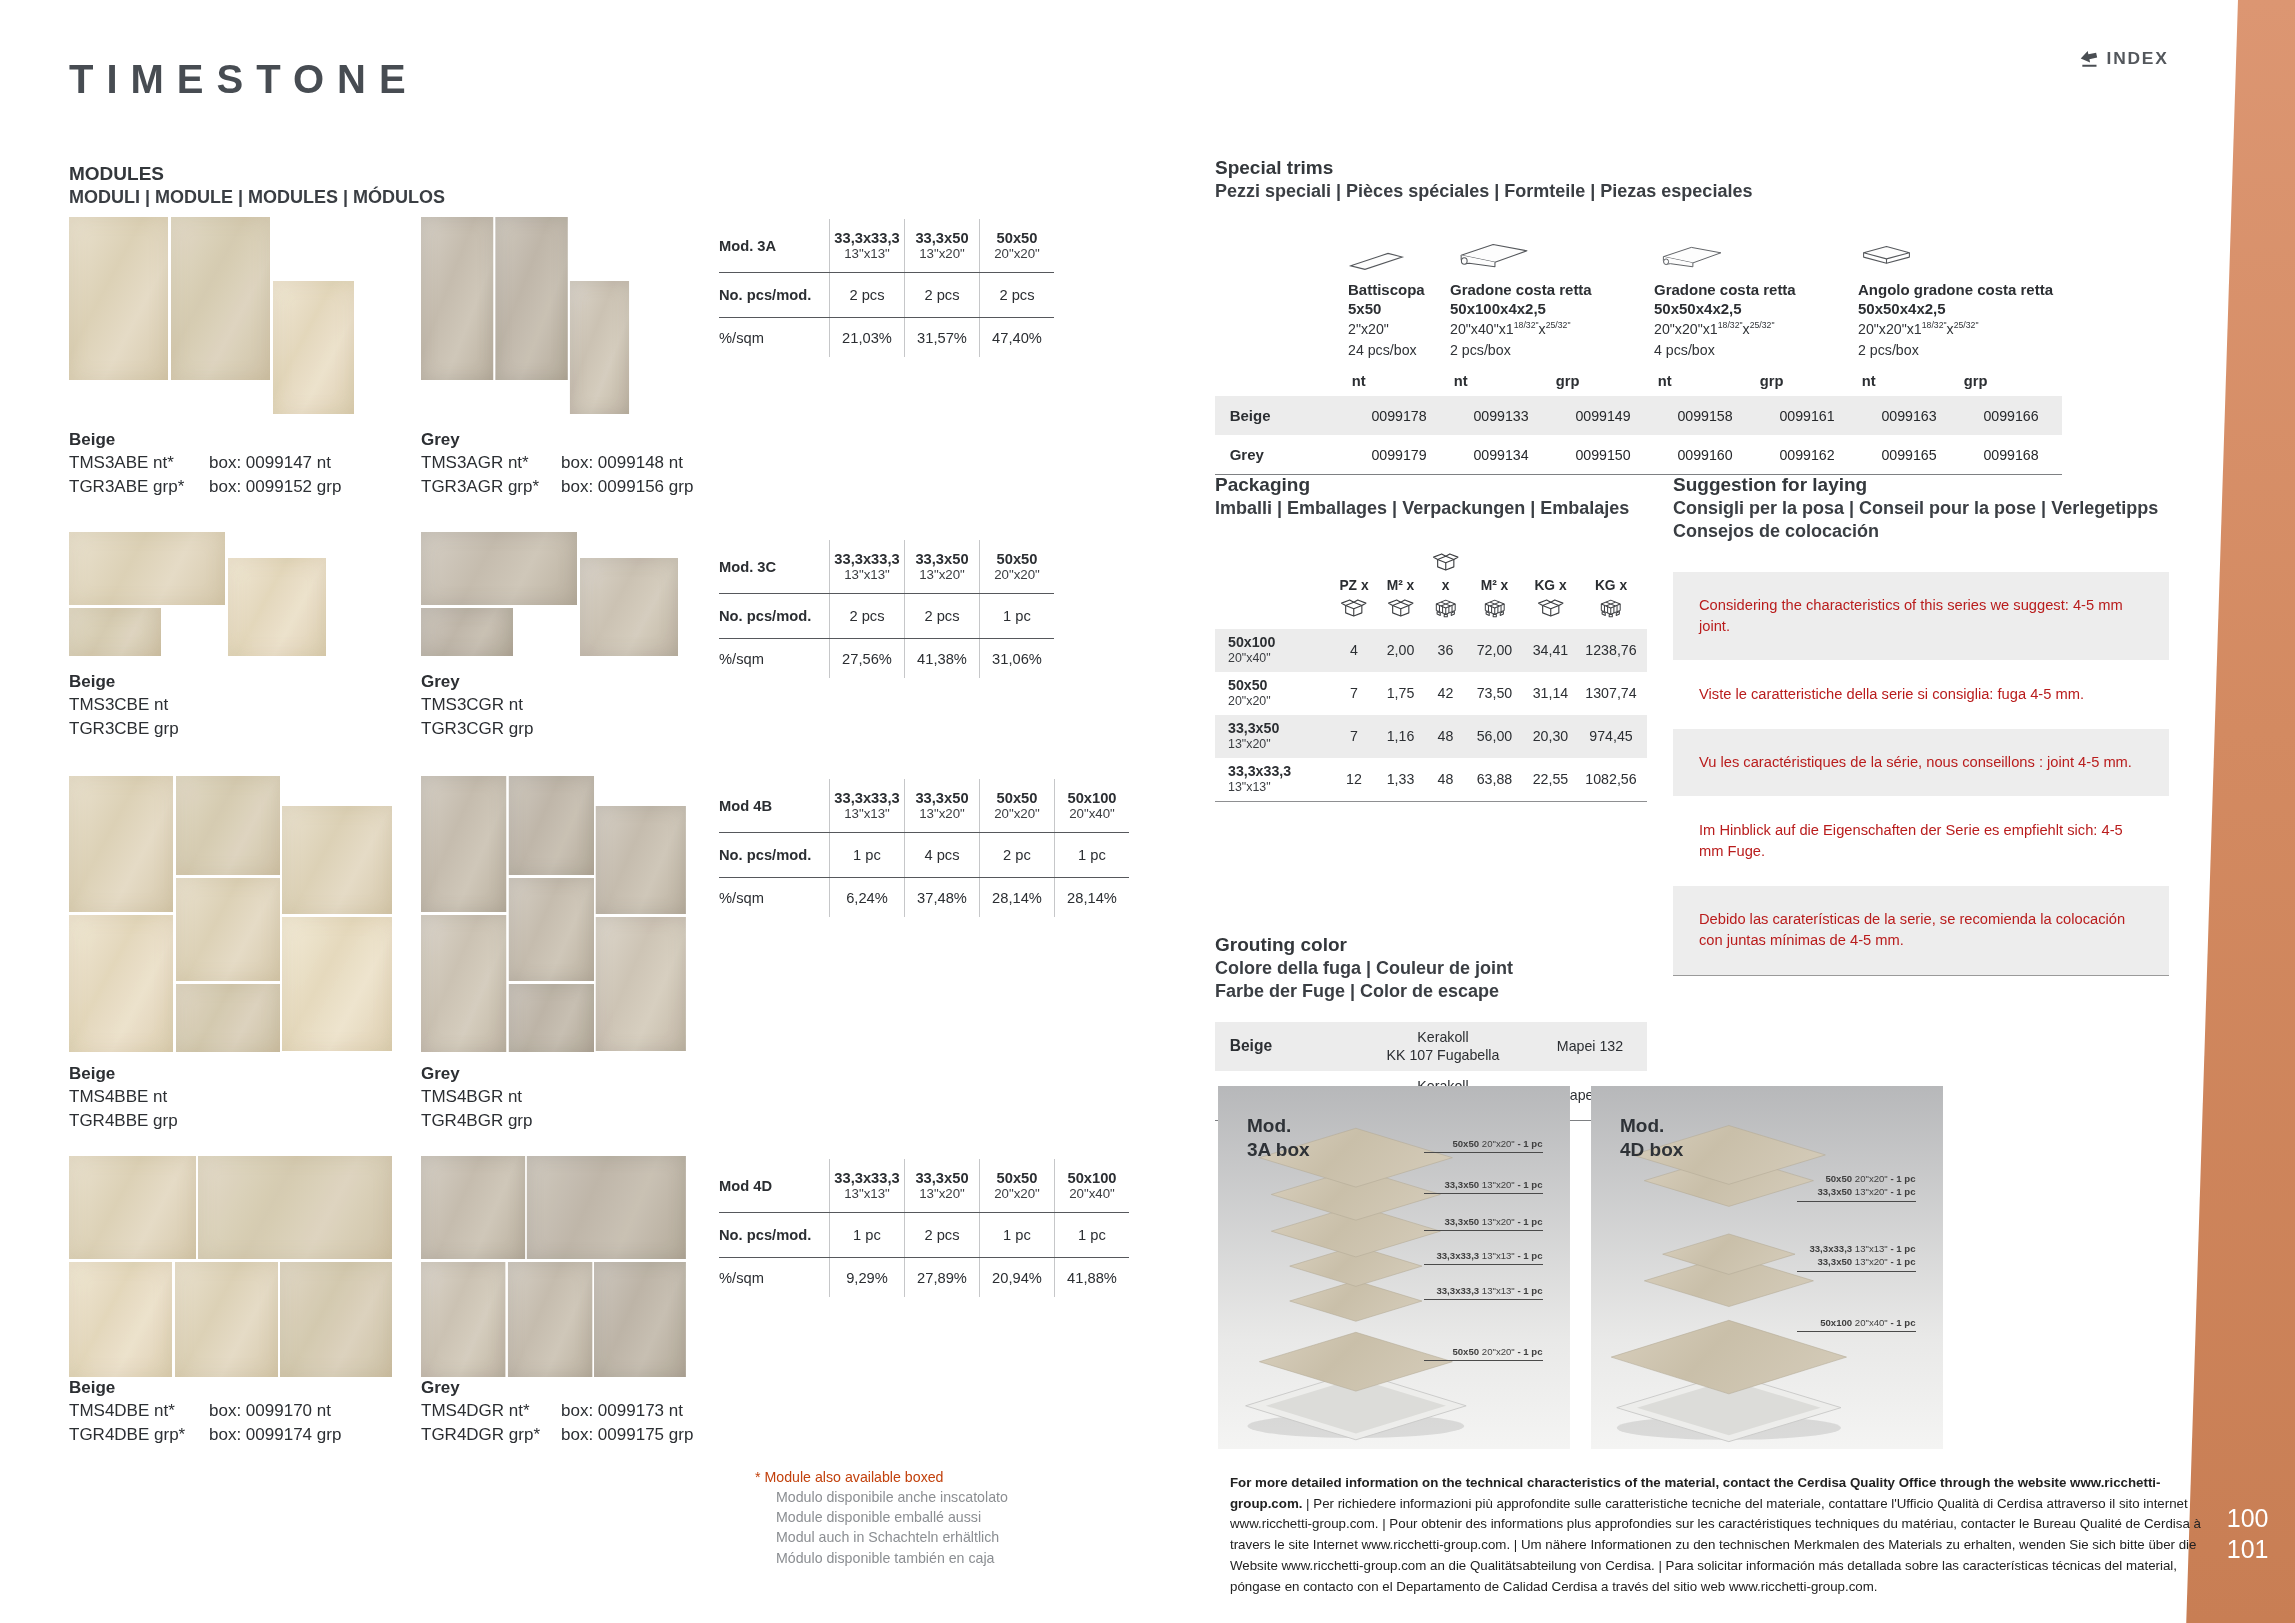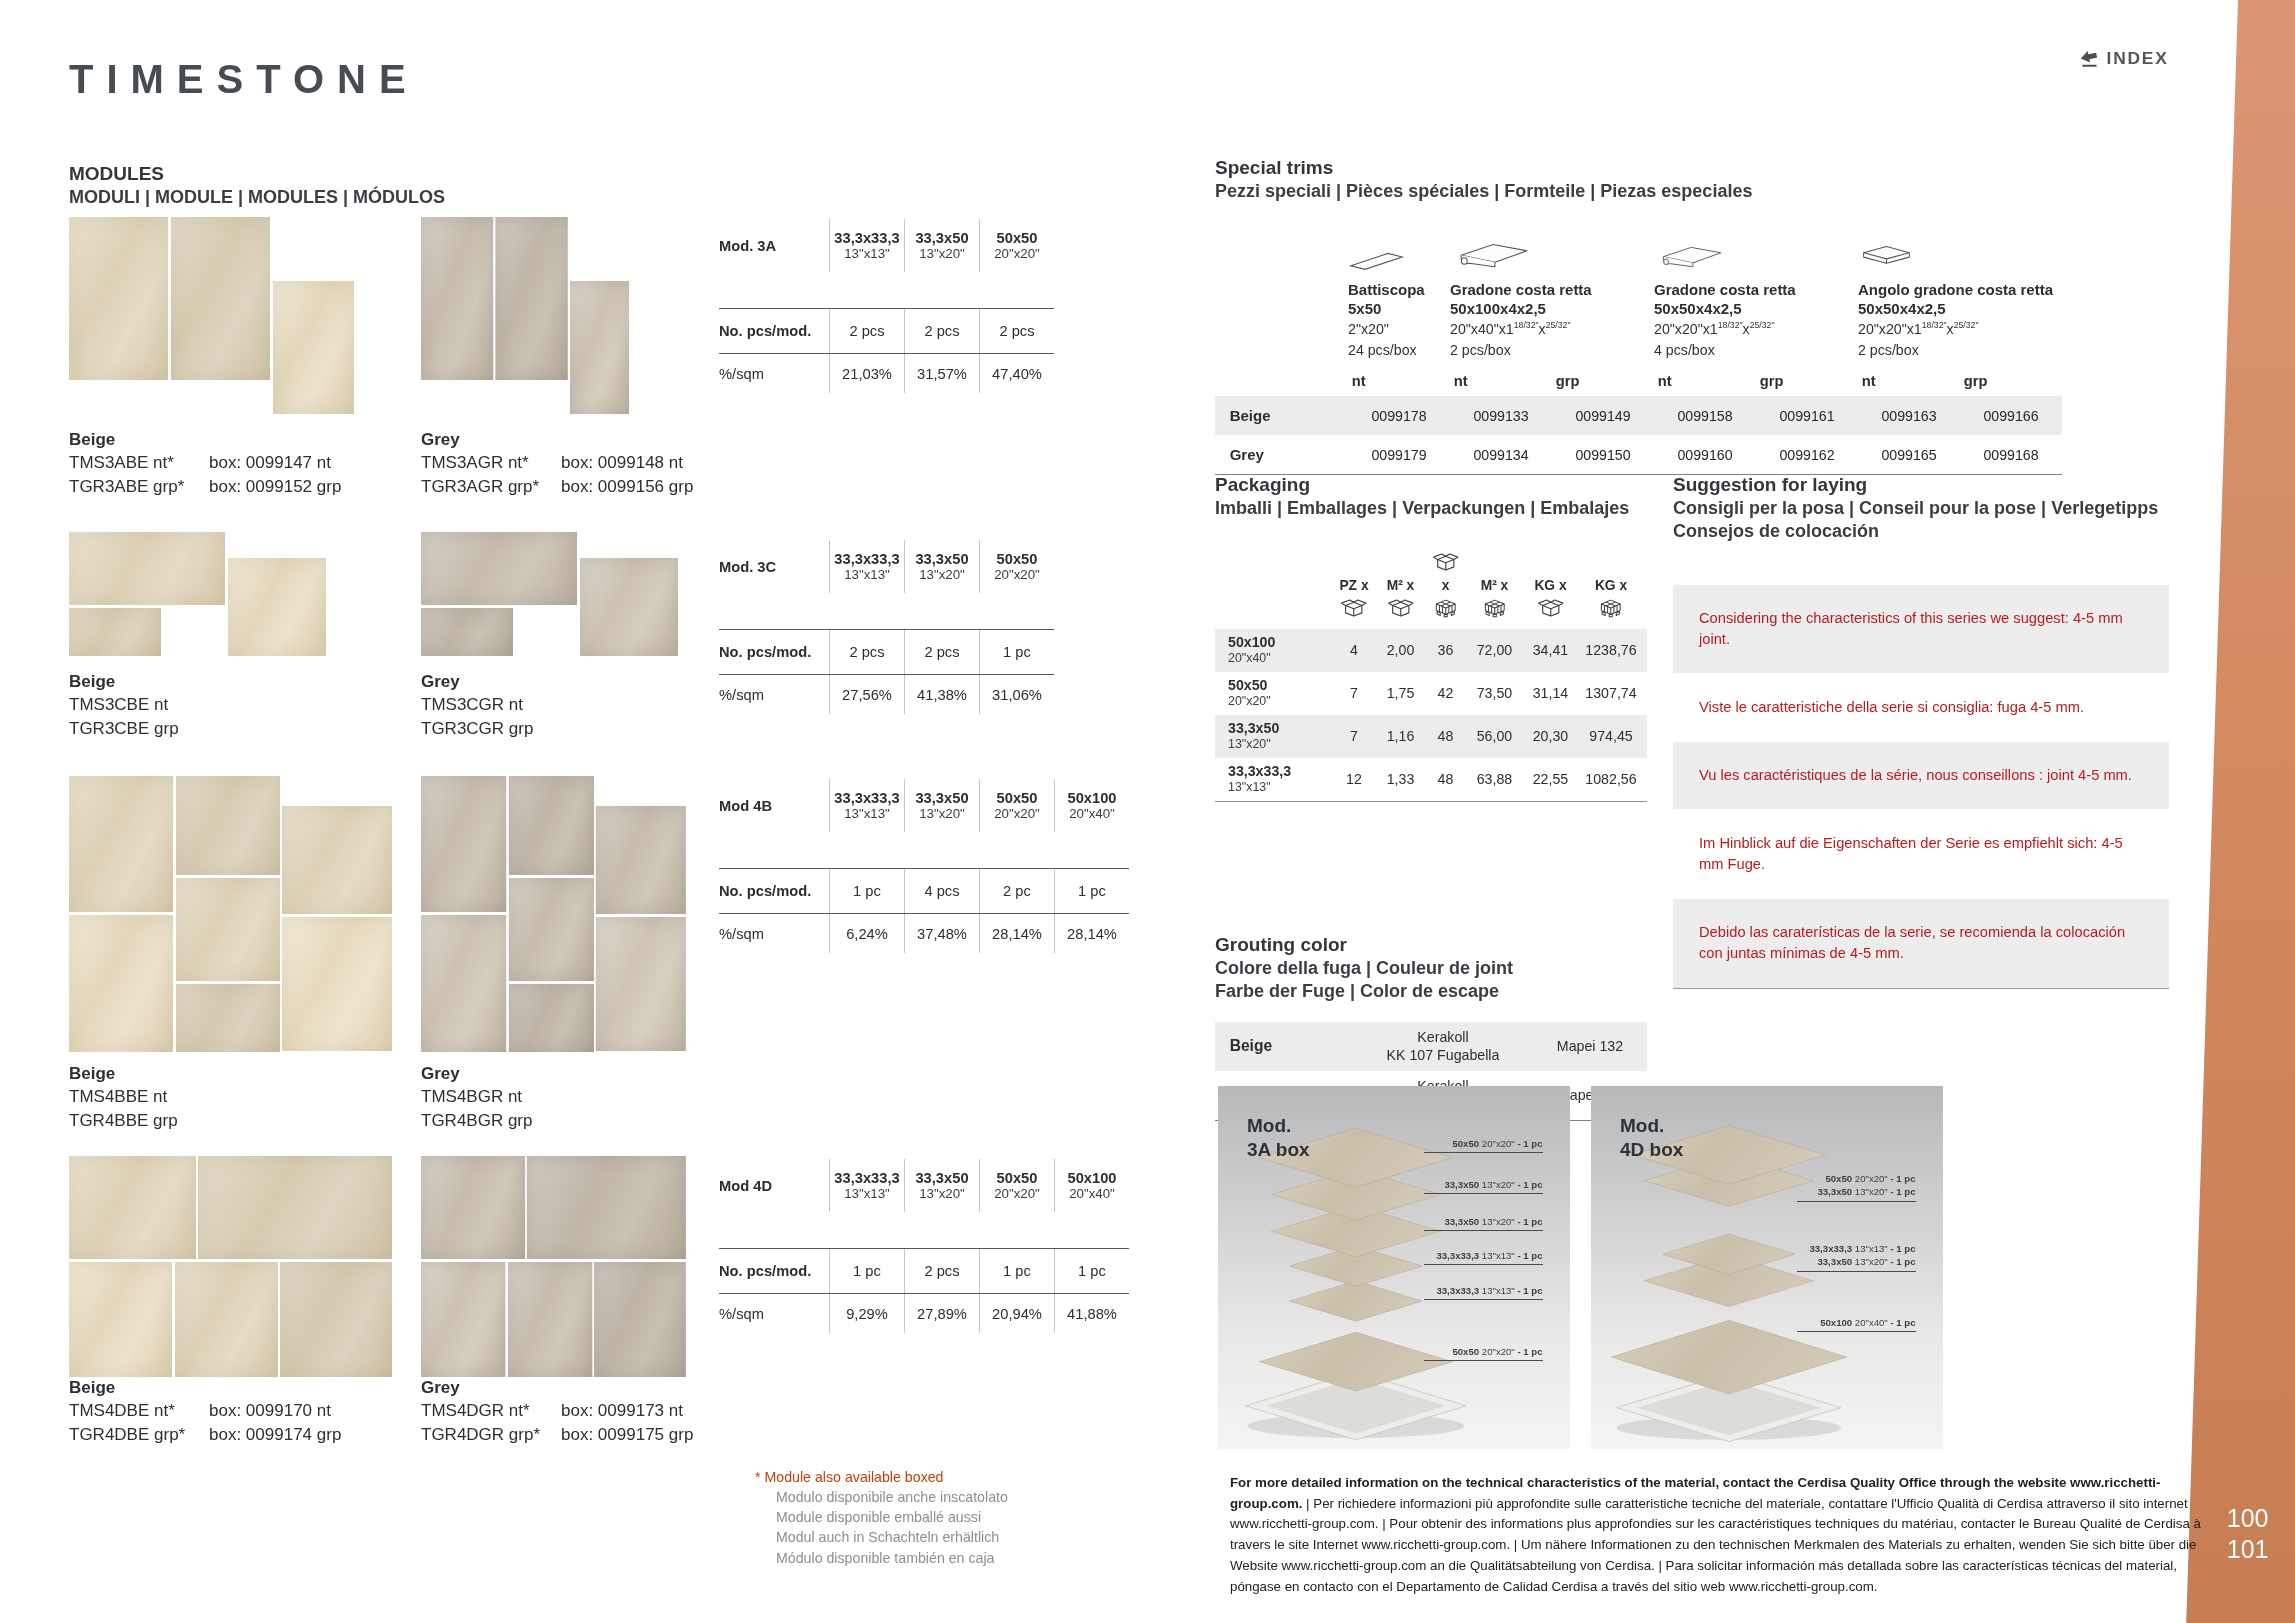--- a/index.html
+++ b/index.html
@@ -53,21 +53,21 @@
   .cap-line{display:flex;}
   .cap-code{width:140px;}
 
   
   .mod-table{font-size:14.7px;color:#2b2e32;}
   .mt-row{display:grid;align-items:center;}
   .cols3 .mt-row{grid-template-columns:110px 75px 75px 75px;}
   .cols4 .mt-row{grid-template-columns:110px 75px 75px 75px 75px;}
   .mt-row + .mt-row{border-top:1.8px solid #56585c;}
   .mt-head{height:53px;}
-  .mt-pcs{height:44px;margin-top:36px;}
+  .mt-pcs{height:44px;}
   .mt-sqm{height:39px;}
   .mt-cell{text-align:center;height:100%;display:flex;flex-direction:column;justify-content:center;}
   .mt-cell.v{border-left:0.9px solid #c6c7c9;}
   .mt-label{text-align:left;align-items:flex-start;font-weight:bold;}
   .mt-sqm .mt-label{font-weight:normal;}
   .mt-size{font-weight:bold;font-size:14.7px;}
   .mt-in{font-size:13.3px;color:#3a3d41;}
 
   
   .footnote{font-size:14.2px;line-height:1.42;}
@@ -650,21 +650,21 @@
       <div class="pk-v">48</div>
       <div class="pk-v">63,88</div>
       <div class="pk-v">22,55</div>
       <div class="pk-v">1082,56</div>
     </div>
   </div>
 
   <div class="abs sugg" style="left:1673px;top:473px">
     <div class="sec-title">Suggestion for laying</div>
     <div class="sec-sub">Consigli per la posa | Conseil pour la pose | Verlegetipps</div>
-    <div class="sec-sub" style="margin-bottom:41px">Consejos de colocación</div>
+    <div class="sec-sub" style="margin-bottom:28px">Consejos de colocación</div>
     <div class="note shaded">Considering the characteristics of this series we suggest: 4-5 mm joint.</div>
     <div class="note plain">Viste le caratteristiche della serie si consiglia: fuga 4-5 mm.</div>
     <div class="note shaded">Vu les caractéristiques de la série, nous conseillons : joint 4-5 mm.</div>
     <div class="note plain">Im Hinblick auf die Eigenschaften der Serie es empfiehlt sich: 4-5 mm Fuge.</div>
     <div class="note shaded last">Debido las caraterísticas de la serie, se recomienda la colocación con juntas mínimas de 4-5 mm.</div>
   </div>
 
   <div class="abs grout" style="left:1215px;top:889px">
     <div class="sec-title">Grouting color</div>
     <div class="sec-sub">Colore della fuga | Couleur de joint</div>

